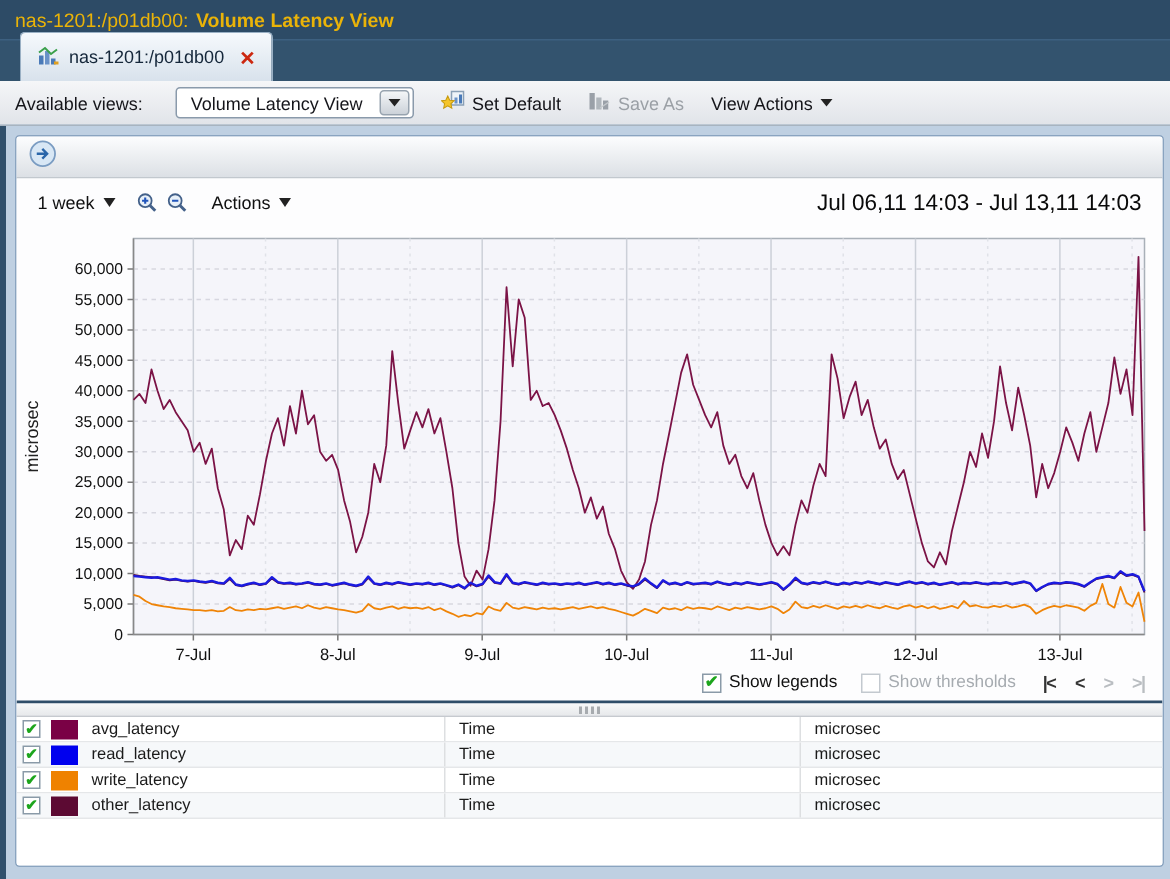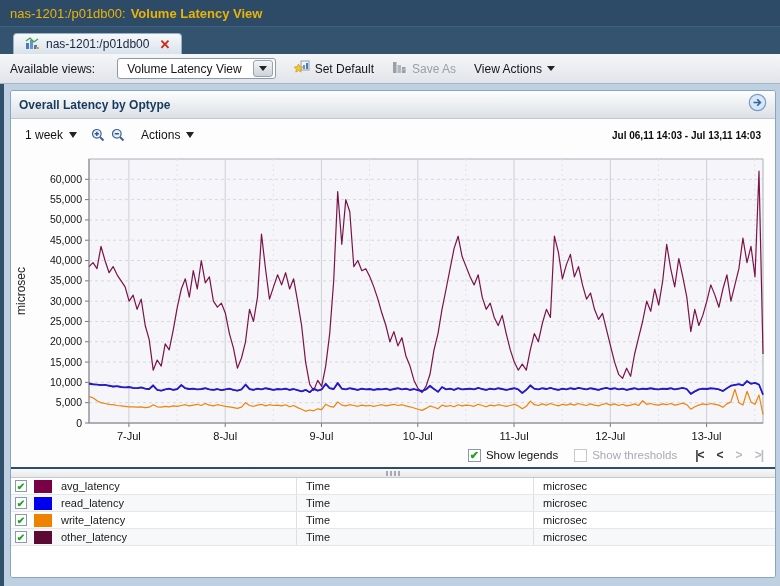--- a/index.html
+++ b/index.html
@@ -4,21 +4,21 @@
 <style>
   * { margin:0; padding:0; box-sizing:border-box; }
   html,body { width:780px; height:586px; font-family:"Liberation Sans",sans-serif; background:#bfd0e2; overflow:hidden; }
 
   
   .titlebar { height:26px; background:#2d4b66; color:#eab308; display:flex; align-items:center; padding:0 10px; font-size:13px; gap:5px; }
   .titlebar .bold { font-weight:bold; }
 
   
   .tabstrip { height:28px; background:#33536e; border-top:1px solid #3d6080; display:flex; align-items:flex-end; padding-left:13px; }
-  .tab { height:21px; background:linear-gradient(#f6f9fc,#d8e2ec); border:1px solid #9ab0c4; border-bottom:none; border-radius:4px 4px 0 0; display:flex; align-items:center; gap:6px; padding:0 11px; font-size:12px; color:#15273a; }
+  .tab { height:33px; background:linear-gradient(#f6f9fc,#d8e2ec); border:1px solid #9ab0c4; border-bottom:none; border-radius:4px 4px 0 0; display:flex; align-items:center; gap:6px; padding:0 11px; font-size:12px; color:#15273a; }
   .tab-close { color:#cc2810; font-weight:bold; font-size:13px; margin-left:4px; cursor:default; }
 
   
   .toolbar { height:30px; background:linear-gradient(#f5f6f8,#e1e4e9); border-bottom:1px solid #a8b4c0; display:flex; align-items:center; padding:0 10px; font-size:12px; color:#15151a; }
   .tb-label { margin-right:22px; }
   .combo { display:flex; align-items:center; background:#fff; border:1px solid #8a9aab; border-radius:3px; height:21px; }
   .combo-text { padding:0 9px; font-size:12px; min-width:128px; }
   .combo-btn { width:20px; height:17px; margin:0 2px; background:linear-gradient(#f4f6f8,#ccd2d9); border:1px solid #97a3af; border-radius:3px; display:flex; align-items:center; justify-content:center; }
   .caret { width:0; height:0; border-left:4px solid transparent; border-right:4px solid transparent; border-top:5px solid #222; }
   .tool-btn { display:flex; align-items:center; gap:5px; margin-left:18px; }
@@ -30,21 +30,21 @@
   .panel { height:100%; background:#fdfdfe; border:1px solid #8aa4c0; border-radius:3px; display:flex; flex-direction:column; overflow:hidden; }
   .panel-header { height:28px; flex:none; background:linear-gradient(#fcfdfe,#dce0e5); border-bottom:1px solid #c2c8ce; display:flex; align-items:center; justify-content:space-between; padding:0 8px; }
   .panel-title { font-size:12px; font-weight:bold; color:#17395c; }
 
   .controls { height:32px; flex:none; display:flex; align-items:center; padding:3px 14px; font-size:12px; color:#111; background:#fdfdfe; }
   .ctl { display:flex; align-items:center; gap:6px; }
   .ctl .caret { border-top-width:6px; border-left-width:4.5px; border-right-width:4.5px; }
   .mag { margin-left:14px; display:flex; align-items:center; }
   .mag + .mag { margin-left:6px; }
   .actions-ctl { margin-left:16px; }
-  .date-range { margin-left:auto; font-weight:bold; font-size:10px; color:#0a0a0a; }
+  .date-range { margin-left:auto; font-weight:normal; font-size:15px; color:#0a0a0a; }
 
   .chart-wrap { flex:none; background:#fdfdfe; }
   .chart-wrap svg { display:block; font-family:"Liberation Sans",sans-serif; }
 
   .legend-ctl-row { height:26px; flex:none; display:flex; align-items:center; justify-content:flex-end; padding:0 12px; font-size:11.5px; color:#111; background:#fdfdfe; border-bottom:2px solid #2e4d68; }
   .checkbox { width:13px; height:13px; border:1px solid #8a9aa8; background:#fff; display:inline-flex; align-items:center; justify-content:center; font-size:11px; line-height:11px; color:#1da51d; font-weight:bold; margin-right:5px; }
   .checkbox.off { color:transparent; border-color:#c3c9cf; }
   .lc-group { display:flex; align-items:center; }
   .lc-group.dim { color:#a6abb0; margin-left:16px; }
   .pager { display:flex; gap:13px; margin-left:18px; font-size:12px; color:#333; font-weight:bold; letter-spacing:-1px; }
@@ -121,21 +121,20 @@
     <span>View Actions</span>
     <span class="caret"></span>
   </div>
 </div>
 
 <div class="content">
   <div class="left-strip"></div>
 
   <div class="panel">
     <div class="panel-header">
-      <span class="panel-title">Overall Latency by Optype</span>
       <span>
         <svg width="19" height="19" viewBox="0 0 19 19">
           <circle cx="9.5" cy="9.5" r="8.2" fill="#d8e7f5" stroke="#7a9cc2" stroke-width="1.2"></circle>
           <path d="M5.5,9.5 H12 M9.2,6.3 L12.4,9.5 L9.2,12.7" stroke="#2a66aa" stroke-width="1.6" fill="none"></path>
         </svg>
       </span>
     </div>
 
     <div class="controls">
       <div class="ctl">

